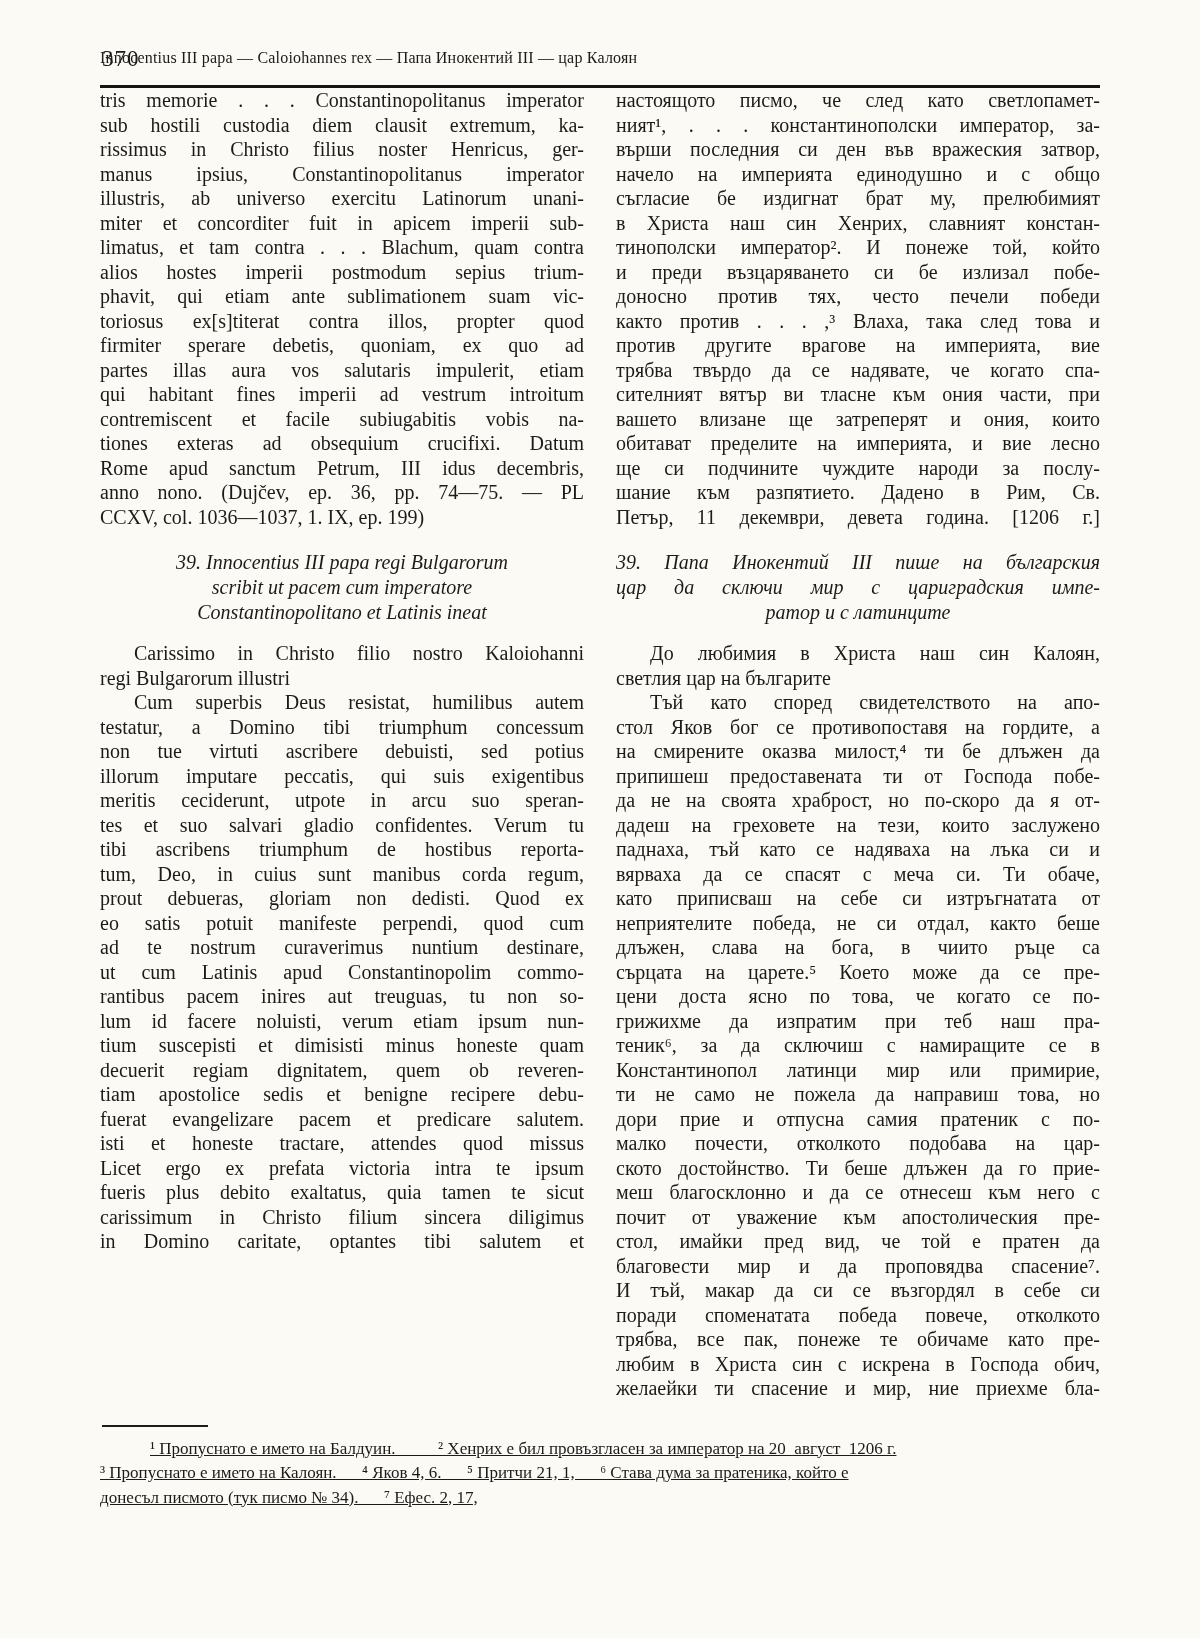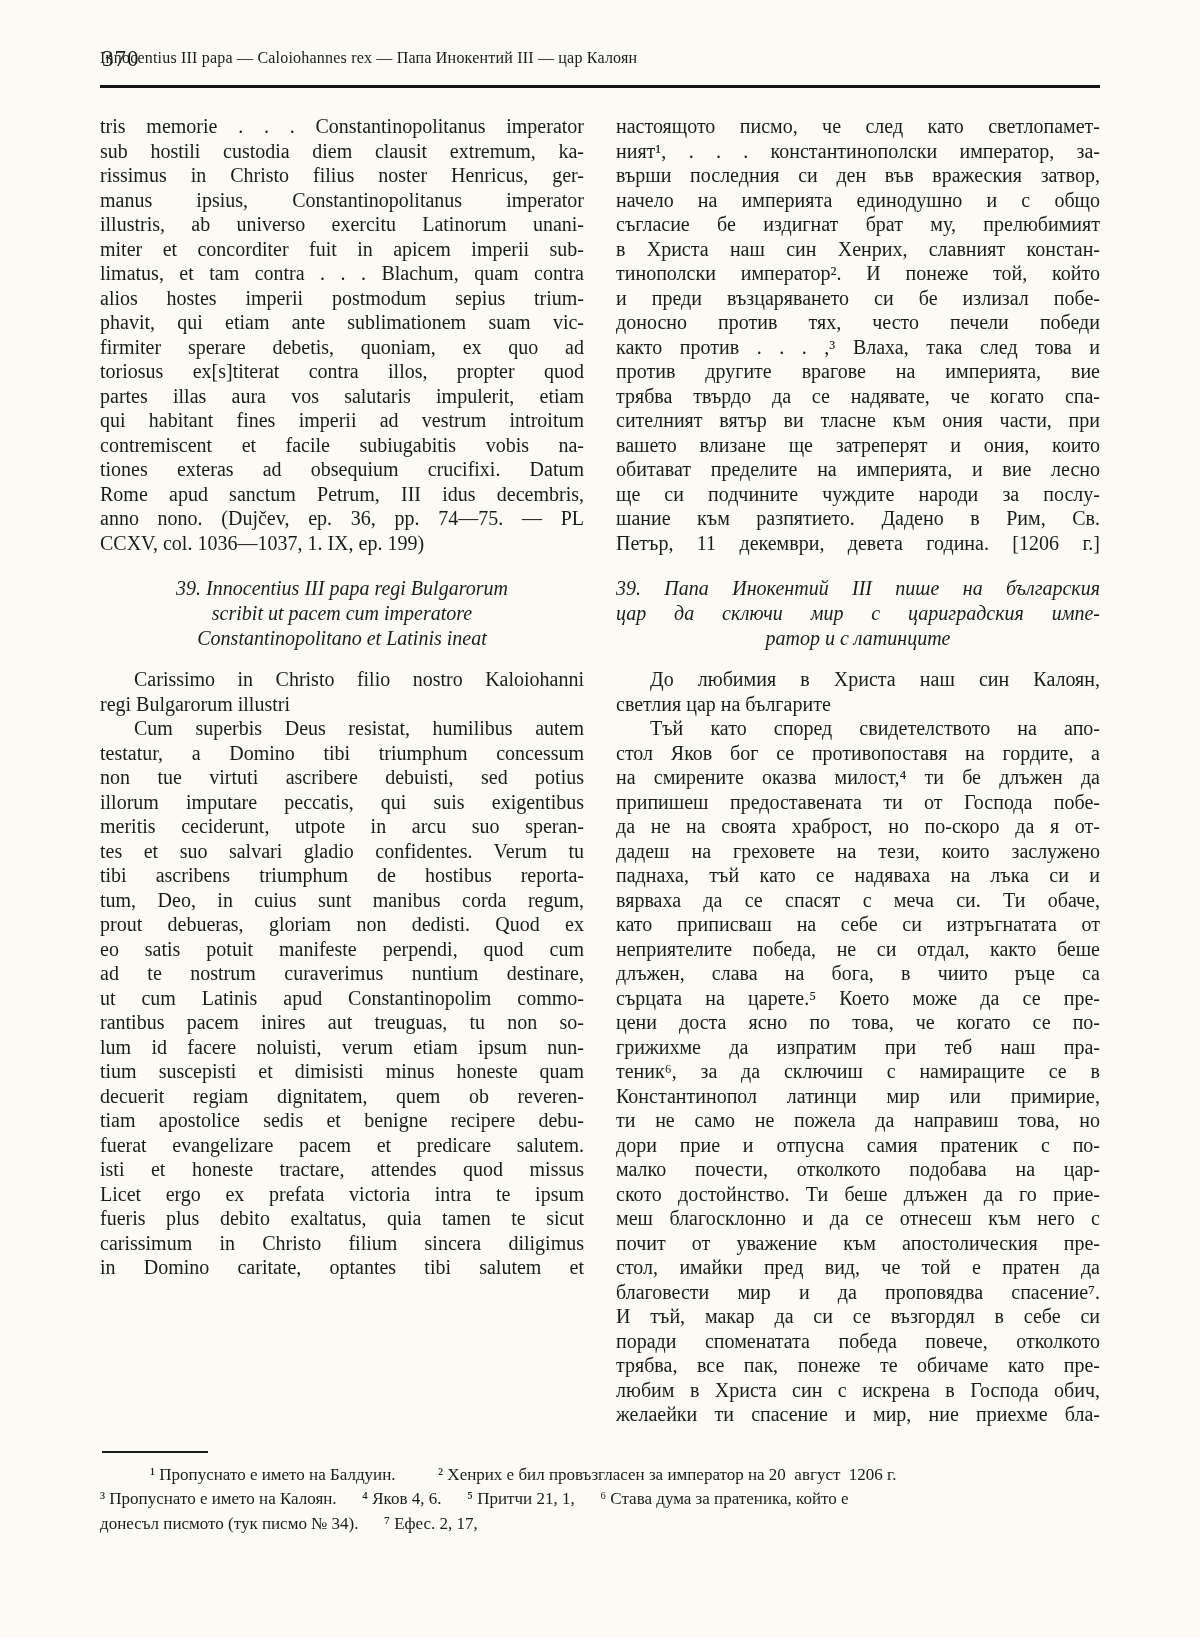--- a/index.html
+++ b/index.html
@@ -22,21 +22,21 @@
     position: absolute; left: 2px; top: 0;
     font-size: 23px; letter-spacing: 1px;
   }
   .head-title {
     text-align: left; font-size: 16px; padding-top: 3px;
     letter-spacing: 0.2px;
   }
   .head-rule { height: 3px; background: #141414; margin-top: 9px; }
 
   
-  .columns { display: flex; gap: 32px; margin-top: 26px; }
+  .columns { display: flex; gap: 32px; }
   .col { flex: 1 1 0; font-size: 20px; }
   .line { line-height: 24.5px; min-height: 24.5px; }
 
   .para .line { text-align: justify; text-align-last: justify; }
   .para.endleft .line:last-child { text-align-last: left; }
   .para.ind .line:first-child { text-indent: 34px; }
 
   .heading { margin: 21px 0 16px 0; }
   .heading .line { font-style: italic; line-height: 25px; }
   .heading-center .line { text-align: right; text-align-last: center; }
@@ -44,20 +44,21 @@
   .heading-justify .line:last-child { text-align: left; text-align-last: center; }
 
   .salutation { margin-bottom: 0; }
 
   
   .footnotes { margin-top: 24px; font-size: 17px; }
   .fn-rule { width: 106px; height: 2px; background: #1c1c1c; margin: 0 0 10px 2px; }
   .footnotes .line {
     line-height: 24.5px; text-align: left; text-align-last: left;
     white-space: pre-wrap;
+    text-decoration: underline;
   }
   .footnotes .line:first-child { text-indent: 50px; }
 </style>
 </head>
 <body>
 
 <div class="page">
 
   <div class="running-head">
     <span class="page-number">370</span>
@@ -71,22 +72,22 @@
       <div class="para endleft">
           <div class="line">tris memorie . . . Constantinopolitanus imperator</div>
           <div class="line">sub hostili custodia diem clausit extremum, ka-</div>
           <div class="line">rissimus in Christo filius noster Henricus, ger-</div>
           <div class="line">manus ipsius, Constantinopolitanus imperator</div>
           <div class="line">illustris, ab universo exercitu Latinorum unani-</div>
           <div class="line">miter et concorditer fuit in apicem imperii sub-</div>
           <div class="line">limatus, et tam contra . . . Blachum, quam contra</div>
           <div class="line">alios hostes imperii postmodum sepius trium-</div>
           <div class="line">phavit, qui etiam ante sublimationem suam vic-</div>
+          <div class="line">toriosus ex[s]titerat contra illos, propter quod</div>
           <div class="line">firmiter sperare debetis, quoniam, ex quo ad</div>
-          <div class="line">toriosus ex[s]titerat contra illos, propter quod</div>
           <div class="line">partes illas aura vos salutaris impulerit, etiam</div>
           <div class="line">qui habitant fines imperii ad vestrum introitum</div>
           <div class="line">contremiscent et facile subiugabitis vobis na-</div>
           <div class="line">tiones exteras ad obsequium crucifixi. Datum</div>
           <div class="line">Rome apud sanctum Petrum, III idus decembris,</div>
           <div class="line">anno nono. (Dujčev, ep. 36, pp. 74—75. — PL</div>
           <div class="line">CCXV, col. 1036—1037, 1. IX, ep. 199)</div>
         </div>
       <div class="heading heading-center">
           <div class="line">39. Innocentius III papa regi Bulgarorum</div>

